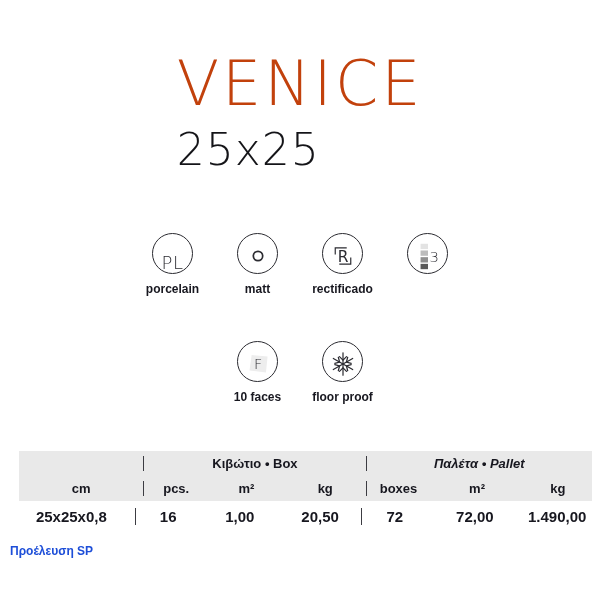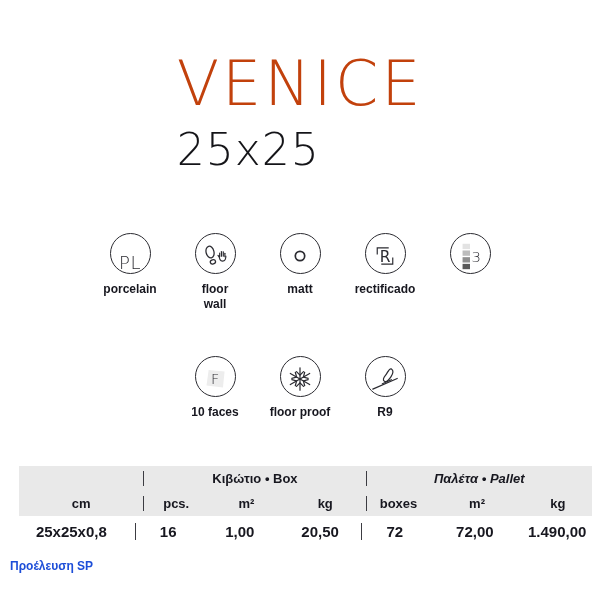--- a/index.html
+++ b/index.html
@@ -80,42 +80,20 @@
 
   <div class="icon-cell">
     <div class="circle">
       <span class="glyph-pl">PL</span>
     </div>
     <div class="icon-label">
       <div>porcelain</div>
     </div>
   </div>
 
-  <div class="icon-cell">
-    <div class="circle">
-      <svg width="34" height="34" viewBox="0 0 32 32">
-        <g class="ico-stroke" stroke-width="1.2" stroke-linecap="round" transform="rotate(-14 12 15)">
-          <ellipse cx="12" cy="12.2" rx="3.7" ry="5.6"></ellipse>
-          <ellipse cx="12.4" cy="21.8" rx="2.5" ry="2"></ellipse>
-        </g>
-        <g class="ico-stroke" stroke-width="1.1" stroke-linecap="round">
-          <path d="M20.4 16.6 v-3.4"></path>
-          <path d="M22.1 16.2 v-4.4"></path>
-          <path d="M23.8 16.2 v-4.1"></path>
-          <path d="M25.3 16.6 v-3.1"></path>
-          <path d="M20.1 15.5 c-0.2 3.4 0.9 5.3 3 5.3 c2.2 0 3.2-1.7 3.1-4.8"></path>
-          <path d="M18.8 15.4 l1.3 1.6"></path>
-        </g>
-      </svg>
-    </div>
-    <div class="icon-label">
-      <div>floor</div>
-      <div>wall</div>
-    </div>
-  </div>
 
   <div class="icon-cell">
     <div class="circle">
       <svg width="34" height="34" viewBox="0 0 32 32">
         <circle class="ico-stroke" cx="16" cy="16" r="4.4" stroke-width="1.6"></circle>
       </svg>
     </div>
     <div class="icon-label">
       <div>matt</div>
     </div>
@@ -182,34 +160,20 @@
             <path d="M12.7 23 L16 19.7 L19.3 23"></path>
           </g>
         </g>
       </svg>
     </div>
     <div class="icon-label">
       <div>floor proof</div>
     </div>
   </div>
 
-  <div class="icon-cell">
-    <div class="circle">
-      <svg width="34" height="34" viewBox="0 0 32 32">
-        <g class="ico-stroke" stroke-width="1.15" stroke-linecap="round">
-          <path d="M4.5 25.5 L27.5 15.5"></path>
-          <path d="M22 6.5 c2.2 1.3 1.8 4 -0.3 7.2 c-1.7 2.6 -4.2 5.6 -6.3 4.4 c-1.9 -1.1 -0.6 -3.6 1.2 -5.7 c1.8 -2.1 3.3 -7 5.4 -5.9 Z"></path>
-          <path d="M13.5 20.5 l8.5 -3.8"></path>
-        </g>
-      </svg>
-    </div>
-    <div class="icon-label">
-      <div>R9</div>
-    </div>
-  </div>
 
 
 </div>
 
 <div class="spec-table">
   <div class="t-row gray group">
     <div class="t-cell w-cm"></div>
     <div class="t-cell w-boxgrp div-left">Κιβώτιο • Box</div>
     <div class="t-cell w-palletgrp div-left">Παλέτα • Pallet</div>
   </div>

